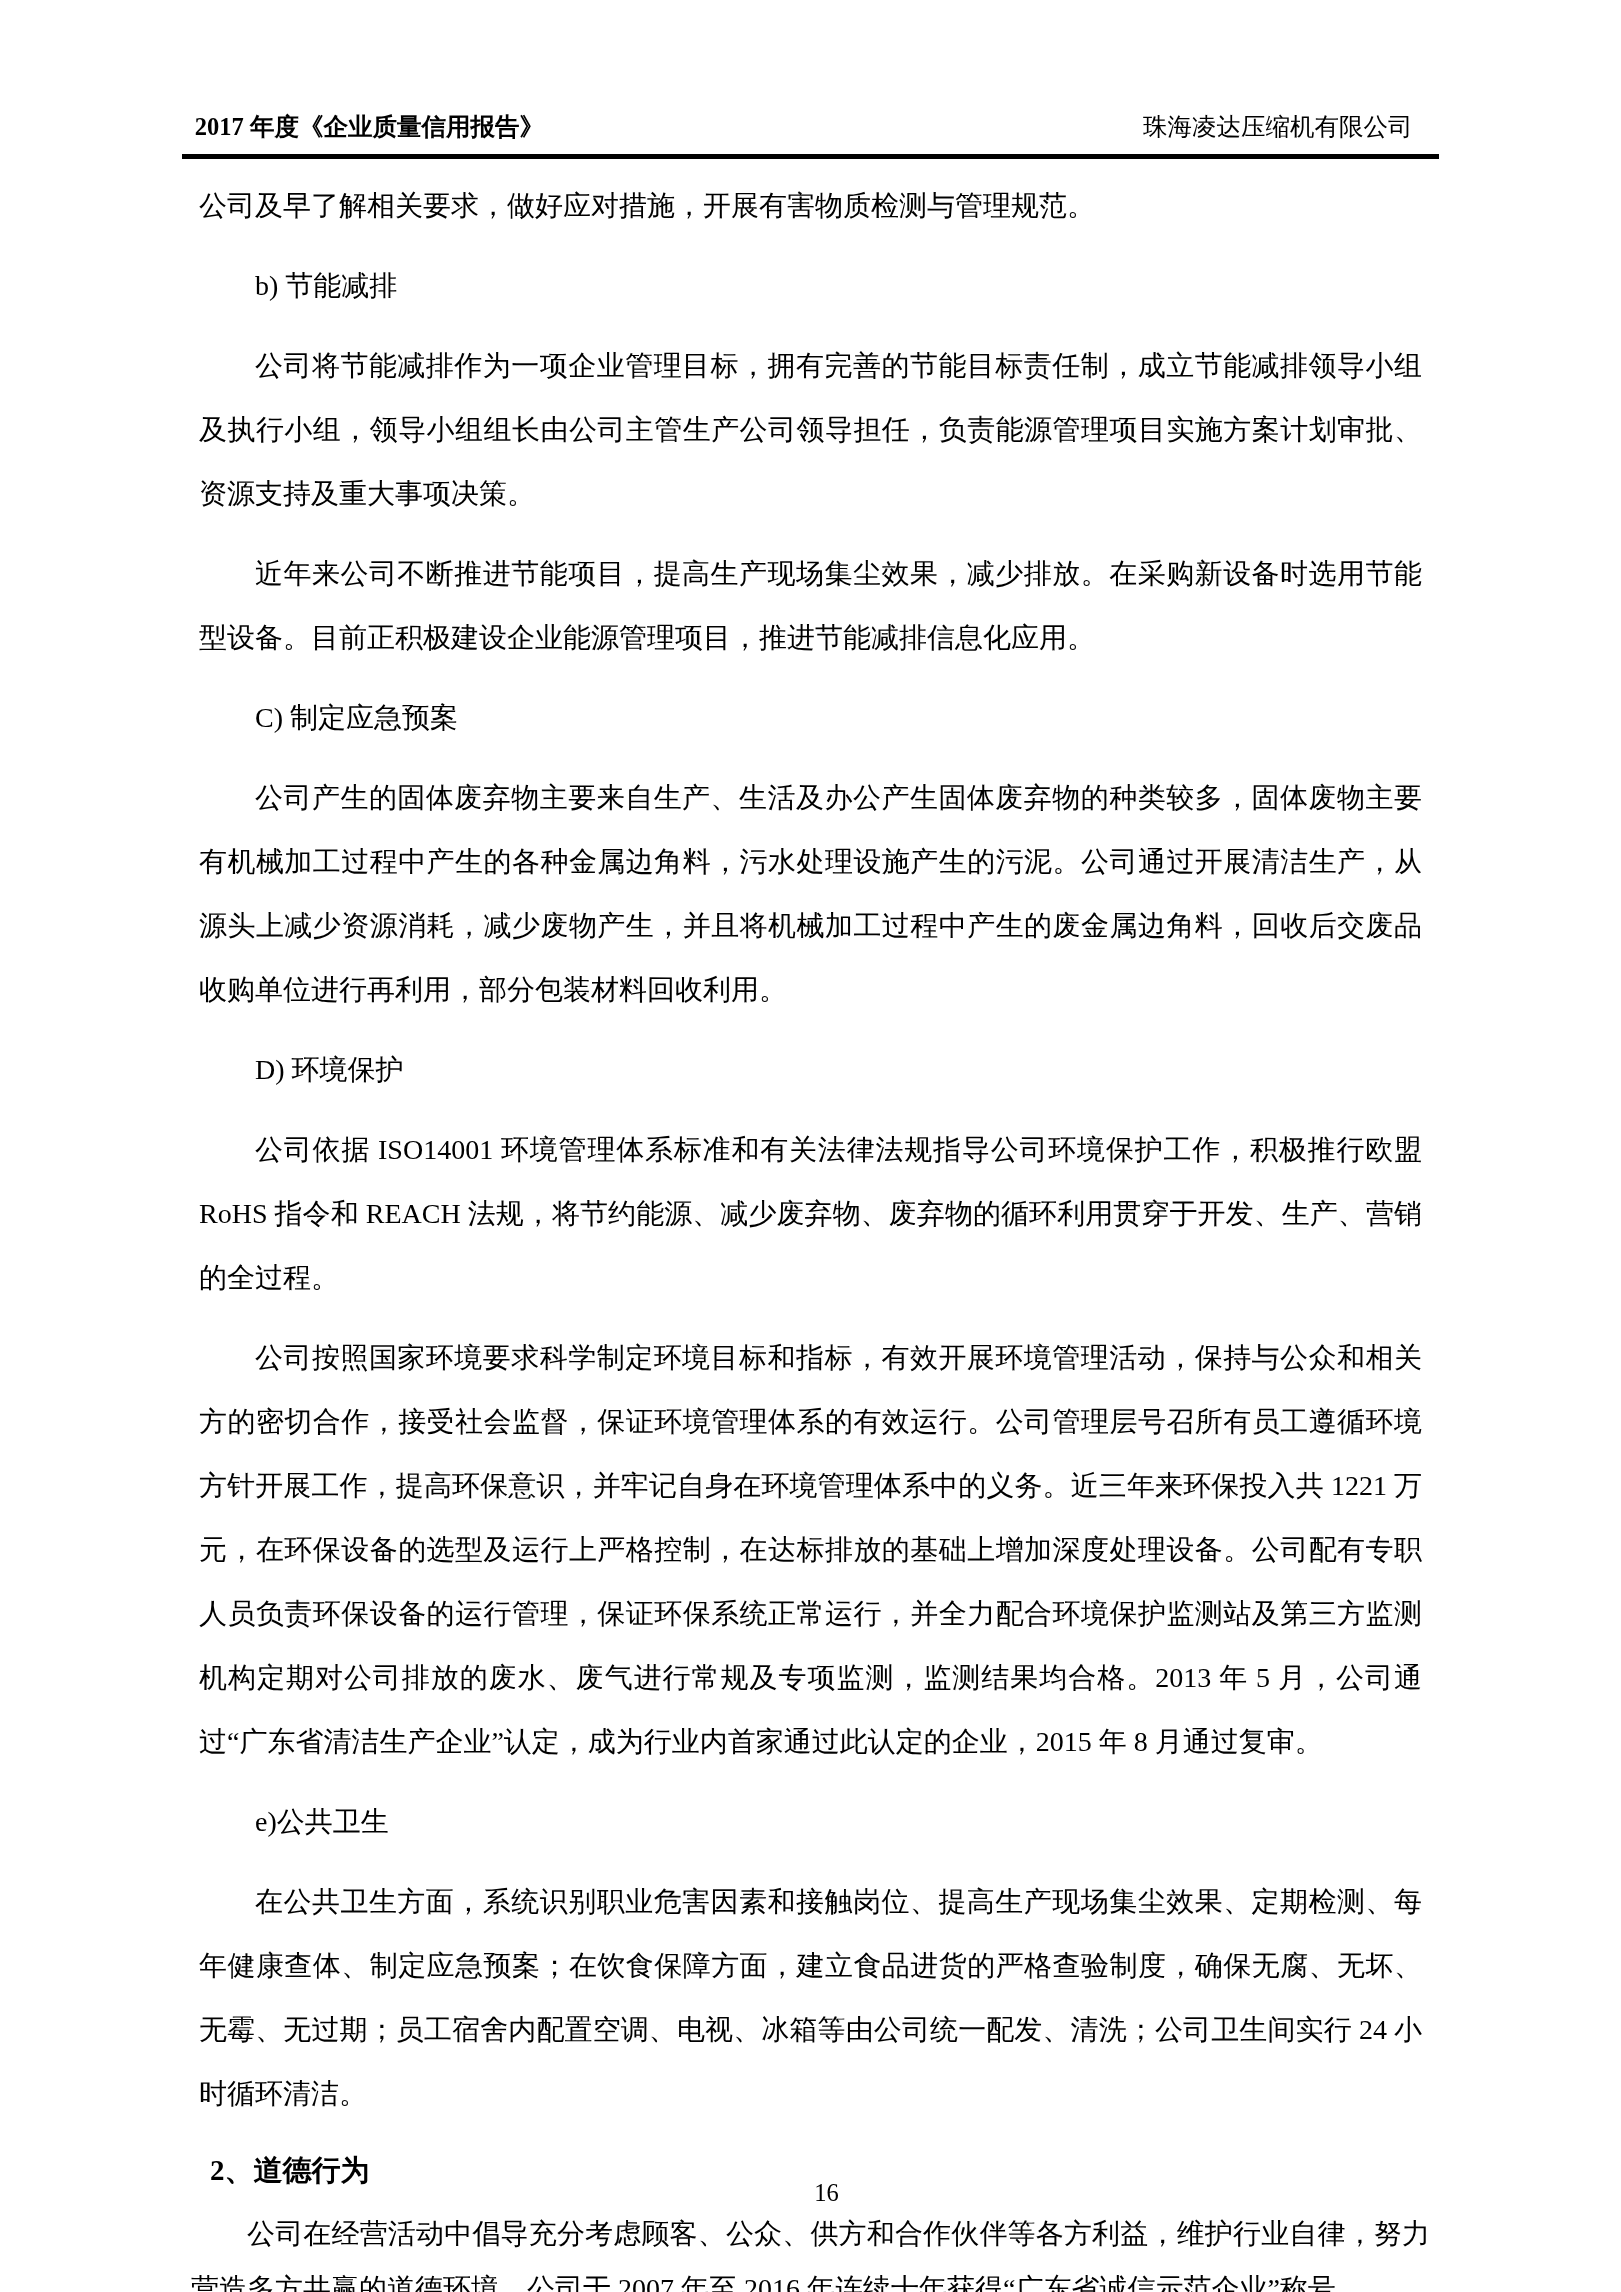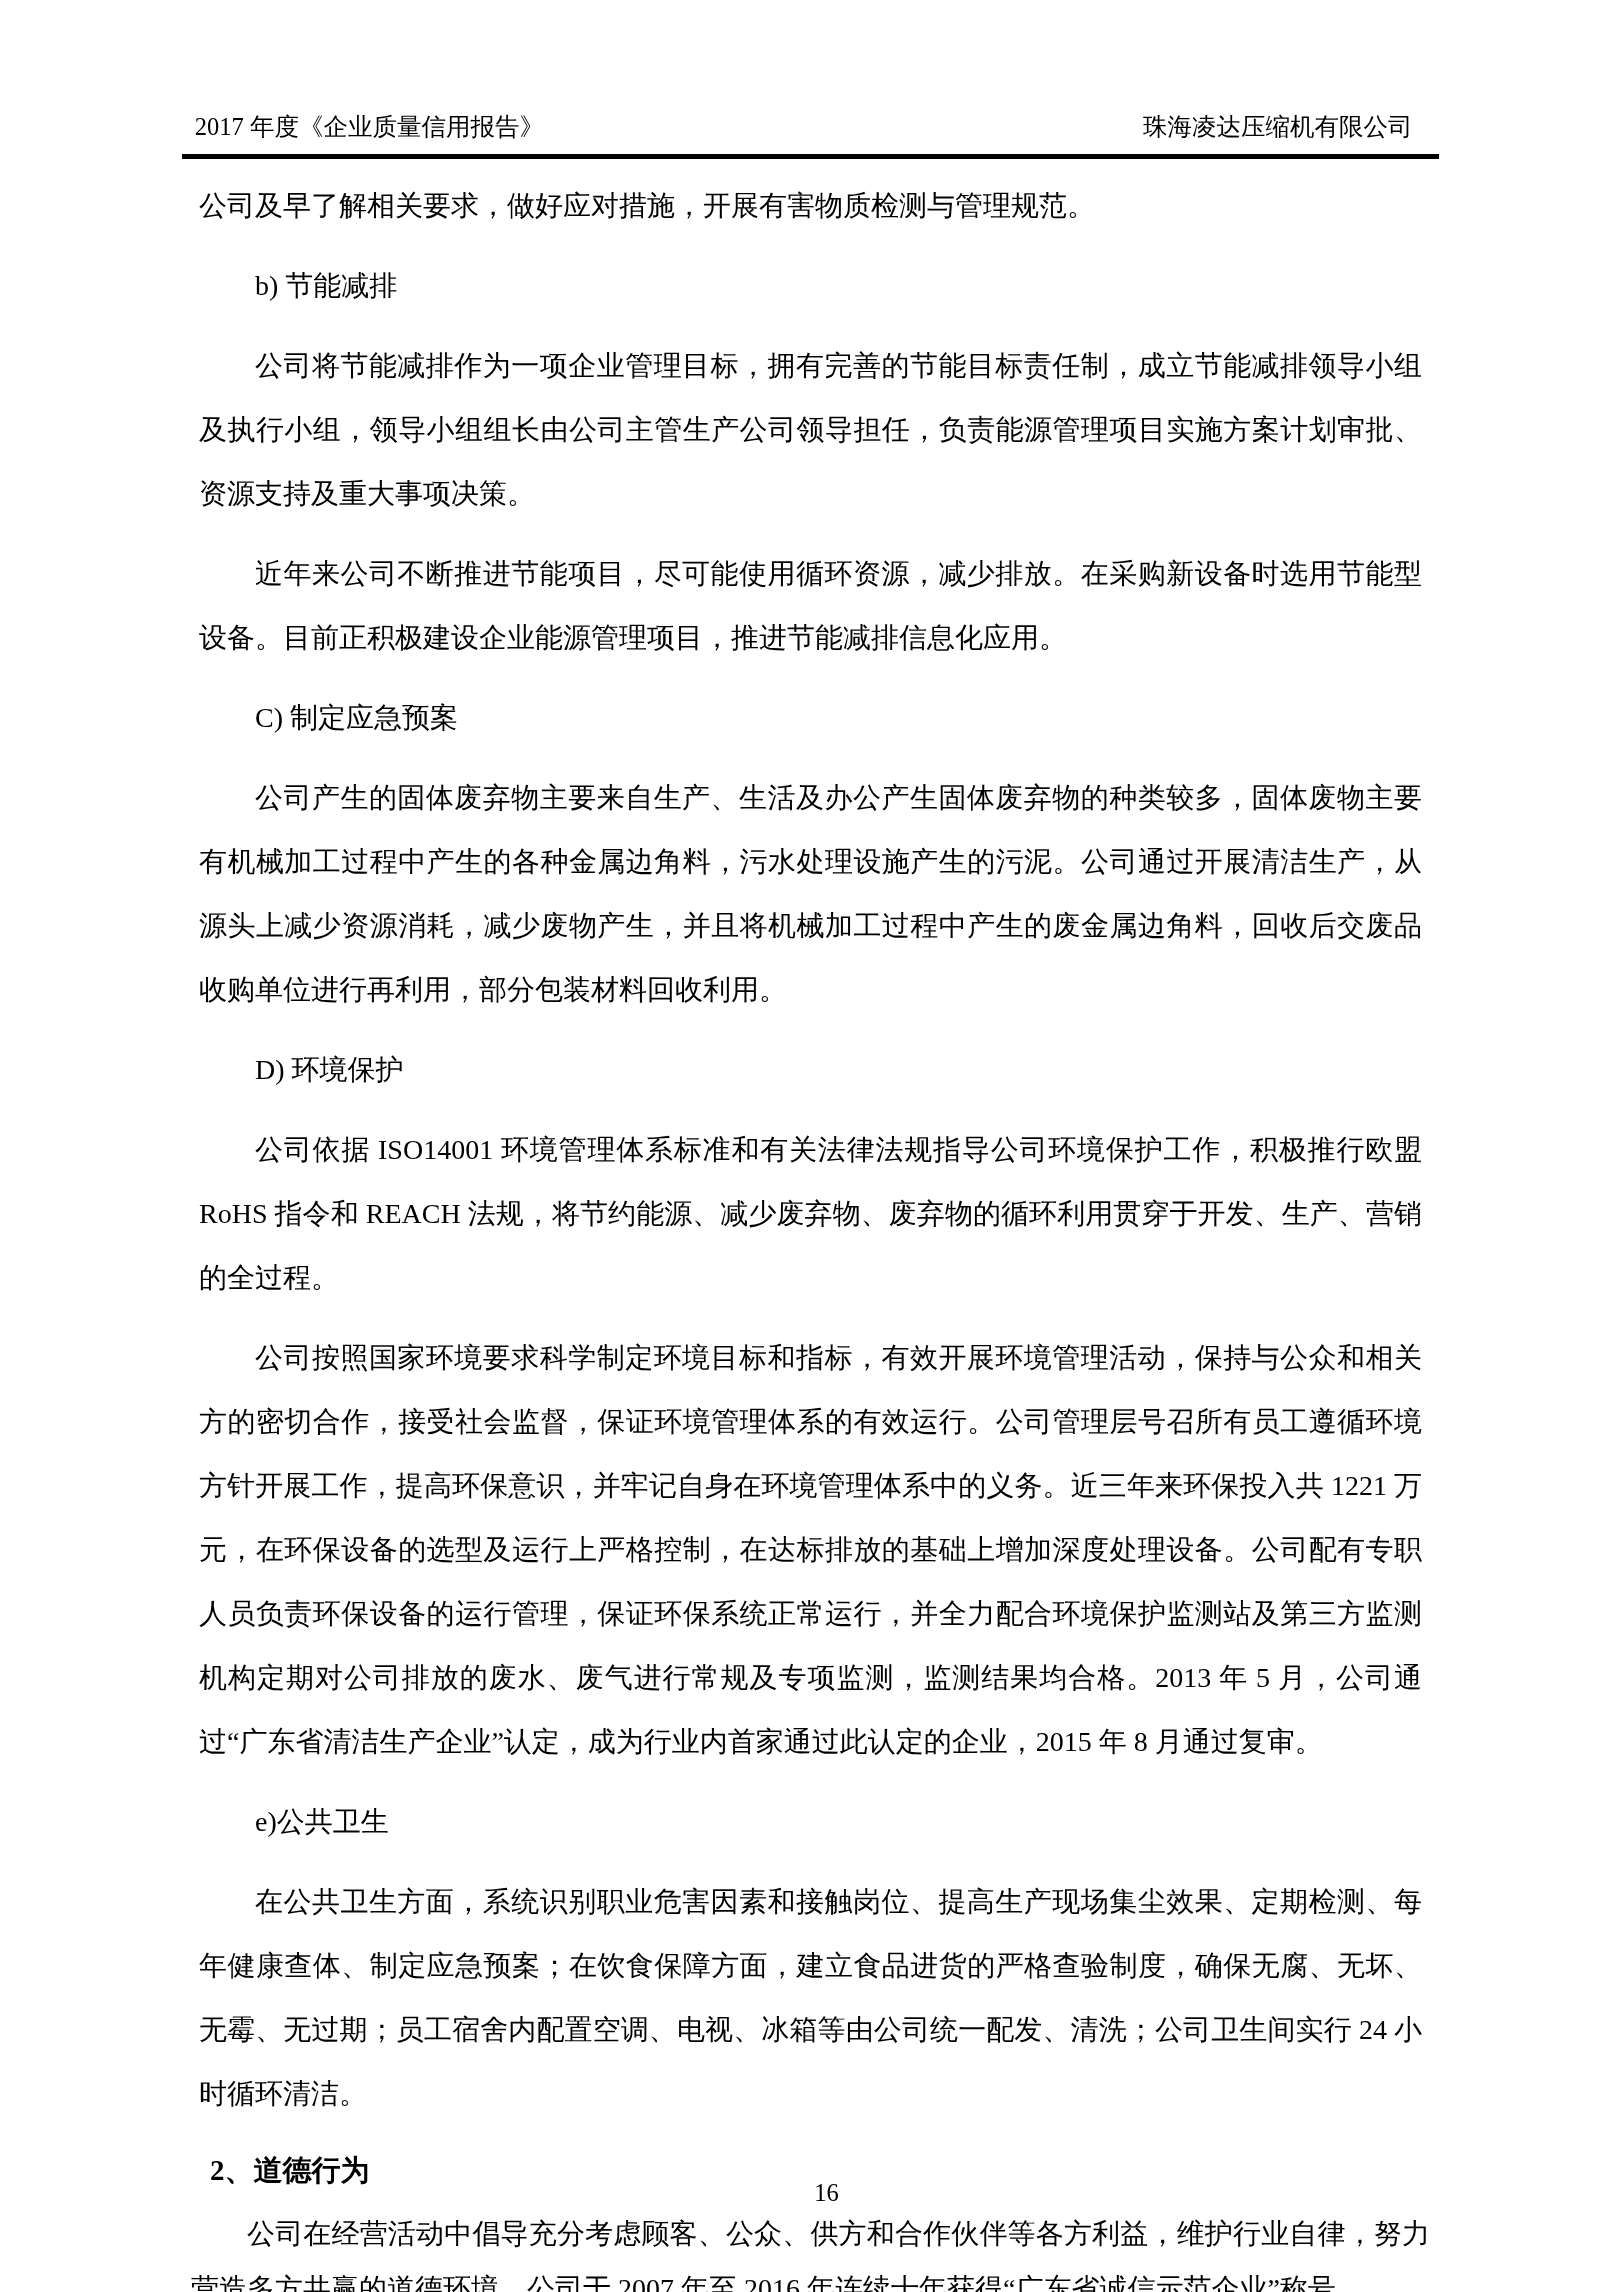--- a/index.html
+++ b/index.html
@@ -20,21 +20,21 @@
     position: absolute;
     left: 183px;
     top: 110px;
     width: 1257px;
     display: flex;
     justify-content: space-between;
     font-size: 24.5px;
     line-height: 33px;
     white-space: nowrap;
   }
-  .header-left  { padding-left: 11.8px; }
+  .header-left  { padding-left: 11.8px; font-weight: bold; }
   .header-right { padding-right: 27.4px; }
   .header-rule {
     position: absolute;
     left: 182px;
     top: 154px;
     width: 1257px;
     height: 4.9px;
     background: #000000;
   }
   .body-text {
@@ -85,21 +85,21 @@
     <span class="header-left">2017 年度《企业质量信用报告》</span>
     <span class="header-right">珠海凌达压缩机有限公司</span>
   </div>
 
   <div class="header-rule"></div>
 
   <div class="body-text">
     <p class="para no-indent">公司及早了解相关要求，做好应对措施，开展有害物质检测与管理规范。</p>
     <p class="subhead">b)  节能减排</p>
     <p class="para">公司将节能减排作为一项企业管理目标，拥有完善的节能目标责任制，成立节能减排领导小组及执行小组，领导小组组长由公司主管生产公司领导担任，负责能源管理项目实施方案计划审批、资源支持及重大事项决策。</p>
-    <p class="para">近年来公司不断推进节能项目，尽可能使用循环资源，减少排放。在采购新设备时选用节能型设备。目前正积极建设企业能源管理项目，推进节能减排信息化应用。</p>
+    <p class="para">近年来公司不断推进节能项目，提高生产现场集尘效果，减少排放。在采购新设备时选用节能型设备。目前正积极建设企业能源管理项目，推进节能减排信息化应用。</p>
     <p class="subhead">C) 制定应急预案</p>
     <p class="para">公司产生的固体废弃物主要来自生产、生活及办公产生固体废弃物的种类较多，固体废物主要有机械加工过程中产生的各种金属边角料，污水处理设施产生的污泥。公司通过开展清洁生产，从源头上减少资源消耗，减少废物产生，并且将机械加工过程中产生的废金属边角料，回收后交废品收购单位进行再利用，部分包装材料回收利用。</p>
     <p class="subhead">D) 环境保护</p>
     <p class="para">公司依据 ISO14001 环境管理体系标准和有关法律法规指导公司环境保护工作，积极推行欧盟 RoHS 指令和 REACH 法规，将节约能源、减少废弃物、废弃物的循环利用贯穿于开发、生产、营销的全过程。</p>
     <p class="para">公司按照国家环境要求科学制定环境目标和指标，有效开展环境管理活动，保持与公众和相关方的密切合作，接受社会监督，保证环境管理体系的有效运行。公司管理层号召所有员工遵循环境方针开展工作，提高环保意识，并牢记自身在环境管理体系中的义务。近三年来环保投入共 1221 万元，在环保设备的选型及运行上严格控制，在达标排放的基础上增加深度处理设备。公司配有专职人员负责环保设备的运行管理，保证环保系统正常运行，并全力配合环境保护监测站及第三方监测机构定期对公司排放的废水、废气进行常规及专项监测，监测结果均合格。2013 年 5 月，公司通过“广东省清洁生产企业”认定，成为行业内首家通过此认定的企业，2015 年 8 月通过复审。</p>
     <p class="subhead">e)公共卫生</p>
     <p class="para">在公共卫生方面，系统识别职业危害因素和接触岗位、提高生产现场集尘效果、定期检测、每年健康查体、制定应急预案；在饮食保障方面，建立食品进货的严格查验制度，确保无腐、无坏、无霉、无过期；员工宿舍内配置空调、电视、冰箱等由公司统一配发、清洗；公司卫生间实行 24 小时循环清洁。</p>
     <p class="heading-bold">2、道德行为</p>
     <p class="para-last">公司在经营活动中倡导充分考虑顾客、公众、供方和合作伙伴等各方利益，维护行业自律，努力营造多方共赢的道德环境。公司于 2007 年至 2016 年连续十年获得“广东省诚信示范企业”称号。</p>
   </div>

